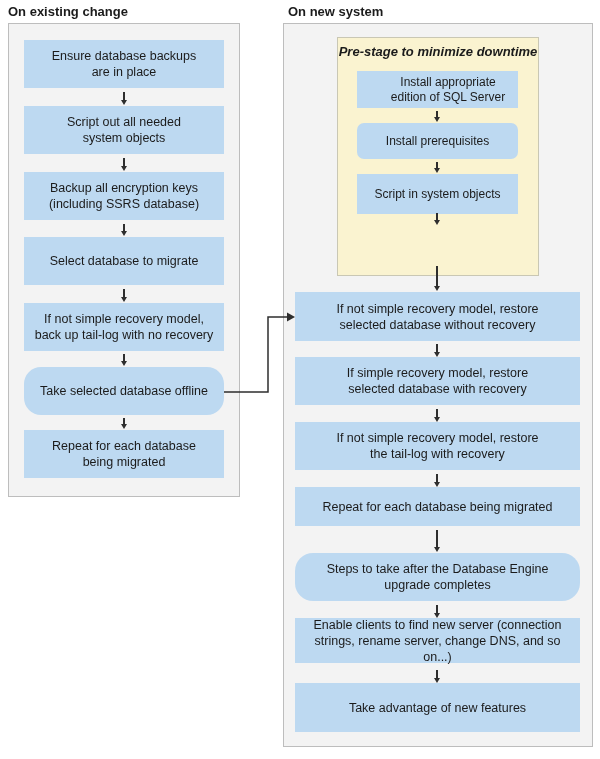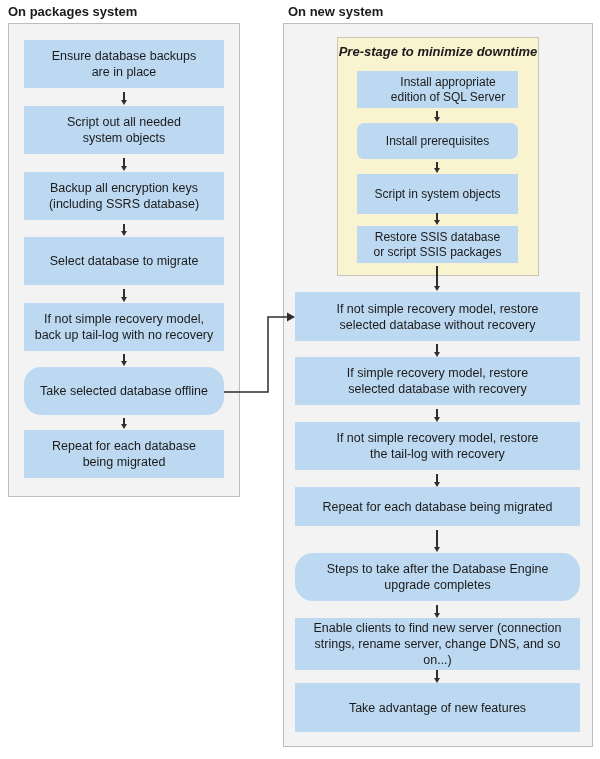--- a/index.html
+++ b/index.html
@@ -67,21 +67,21 @@
   }
   .la{left:123px;}
   .ra{left:436px;}
   .elbow{position:absolute;left:224px;top:310px;}
 </style>
 </head>
 <body>
 
 <div id="canvas">
 
-  <div class="col-title" style="left:8px;top:4px;">On packages system</div>
+  <div class="col-title" style="left:8px;top:4px;">On existing change</div>
   <div class="col-title" style="left:288px;top:4px;">On new system</div>
 
   <div class="panel" style="left:8px;top:23px;width:232px;height:474px;"></div>
   <div class="panel" style="left:283px;top:23px;width:310px;height:724px;"></div>
 
   <div class="prestage" style="left:337px;top:37px;width:202px;height:239px;"></div>
   <div class="prestage-title">Pre-stage to minimize downtime</div>
 
   <div class="box lb" style="top:40px;height:48px;">Ensure database backups
 are in place</div>
@@ -100,38 +100,36 @@
   <div class="arr la" style="top:158px;height:8px;"></div>
   <div class="arr la" style="top:224px;height:7px;"></div>
   <div class="arr la" style="top:289px;height:8px;"></div>
   <div class="arr la" style="top:354px;height:7px;"></div>
   <div class="arr la" style="top:418px;height:6px;"></div>
 
   <div class="box pb" style="top:71px;height:37px;padding-left:25px;">Install appropriate
 edition of SQL Server</div>
   <div class="box pb" style="top:123px;height:36px;border-radius:7px;">Install prerequisites</div>
   <div class="box pb" style="top:174px;height:40px;">Script in system objects</div>
-  <div class="box pb" style="top:226px;height:37px;">Restore SSIS database
-or script SSIS packages</div>
 
   <div class="arr ra" style="top:111px;height:6px;"></div>
   <div class="arr ra" style="top:162px;height:6px;"></div>
   <div class="arr ra" style="top:213px;height:7px;"></div>
   <div class="arr ra" style="top:266px;height:20px;"></div>
 
   <div class="box rb" style="top:292px;height:49px;">If not simple recovery model, restore
 selected database without recovery</div>
   <div class="box rb" style="top:357px;height:48px;">If simple recovery model, restore
 selected database with recovery</div>
   <div class="box rb" style="top:422px;height:48px;">If not simple recovery model, restore
 the tail-log with recovery</div>
   <div class="box rb" style="top:487px;height:39px;">Repeat for each database being migrated</div>
   <div class="box rb" style="top:553px;height:48px;border-radius:18px;">Steps to take after the Database Engine
 upgrade completes</div>
-  <div class="box rb" style="top:618px;height:52px;">Enable clients to find new server (connection
+  <div class="box rb" style="top:618px;height:45px;">Enable clients to find new server (connection
 strings, rename server, change DNS, and so on...)</div>
   <div class="box rb" style="top:683px;height:49px;">Take advantage of new features</div>
 
   <div class="arr ra" style="top:344px;height:8px;"></div>
   <div class="arr ra" style="top:409px;height:8px;"></div>
   <div class="arr ra" style="top:474px;height:8px;"></div>
   <div class="arr ra" style="top:530px;height:17px;"></div>
   <div class="arr ra" style="top:605px;height:8px;"></div>
   <div class="arr ra" style="top:670px;height:8px;"></div>
 

